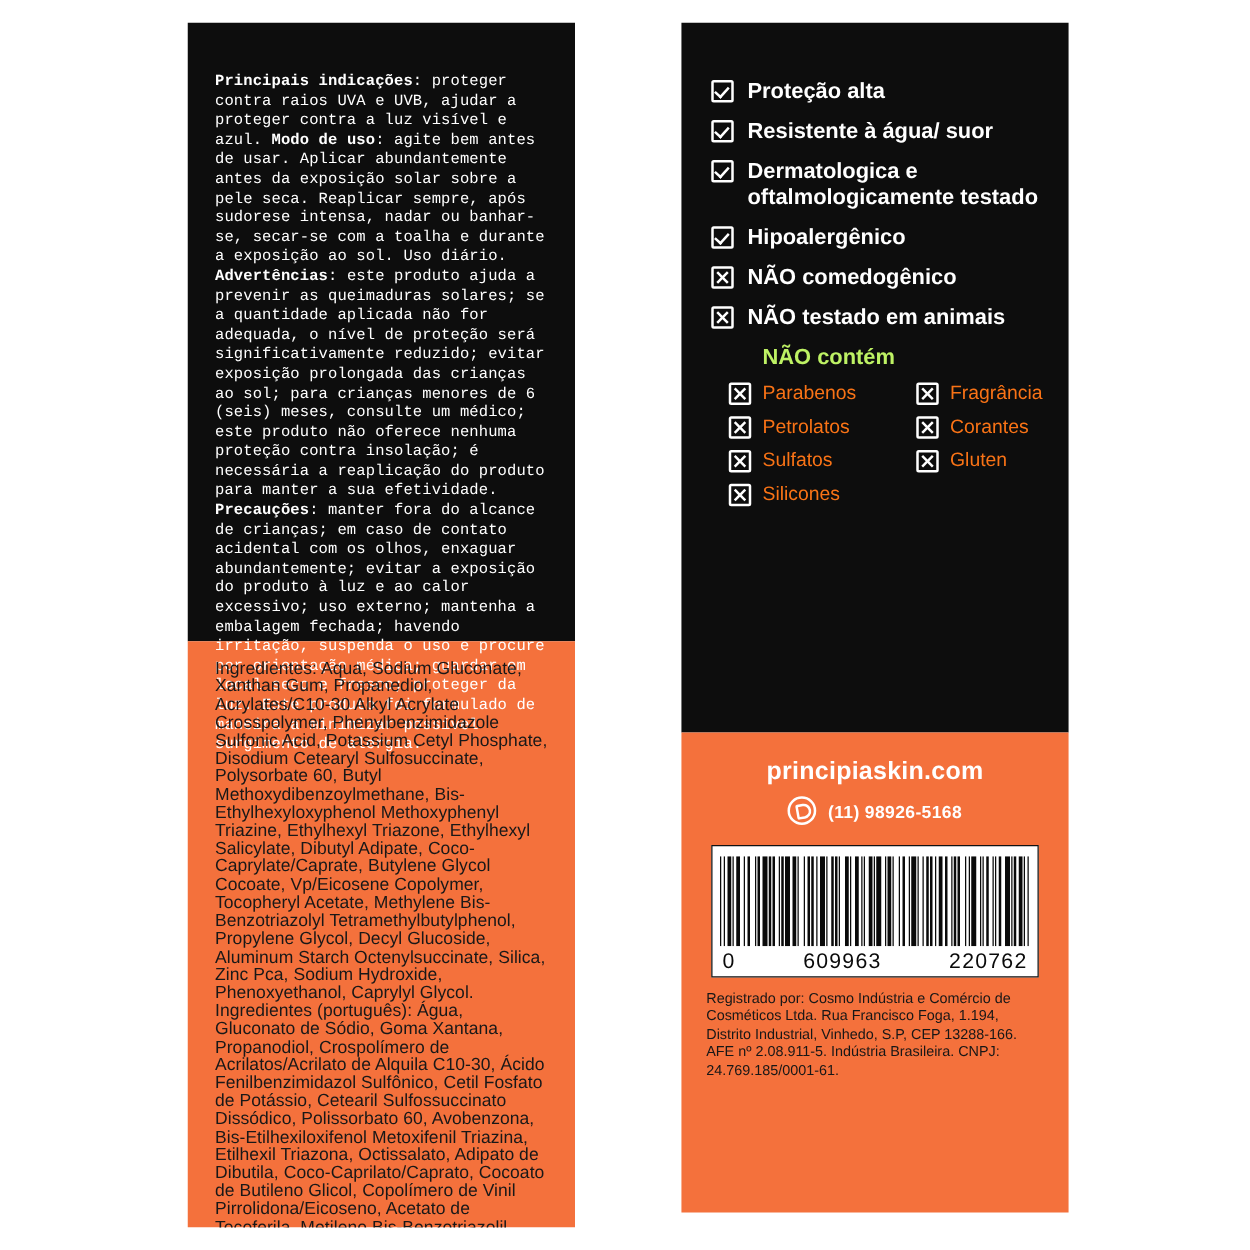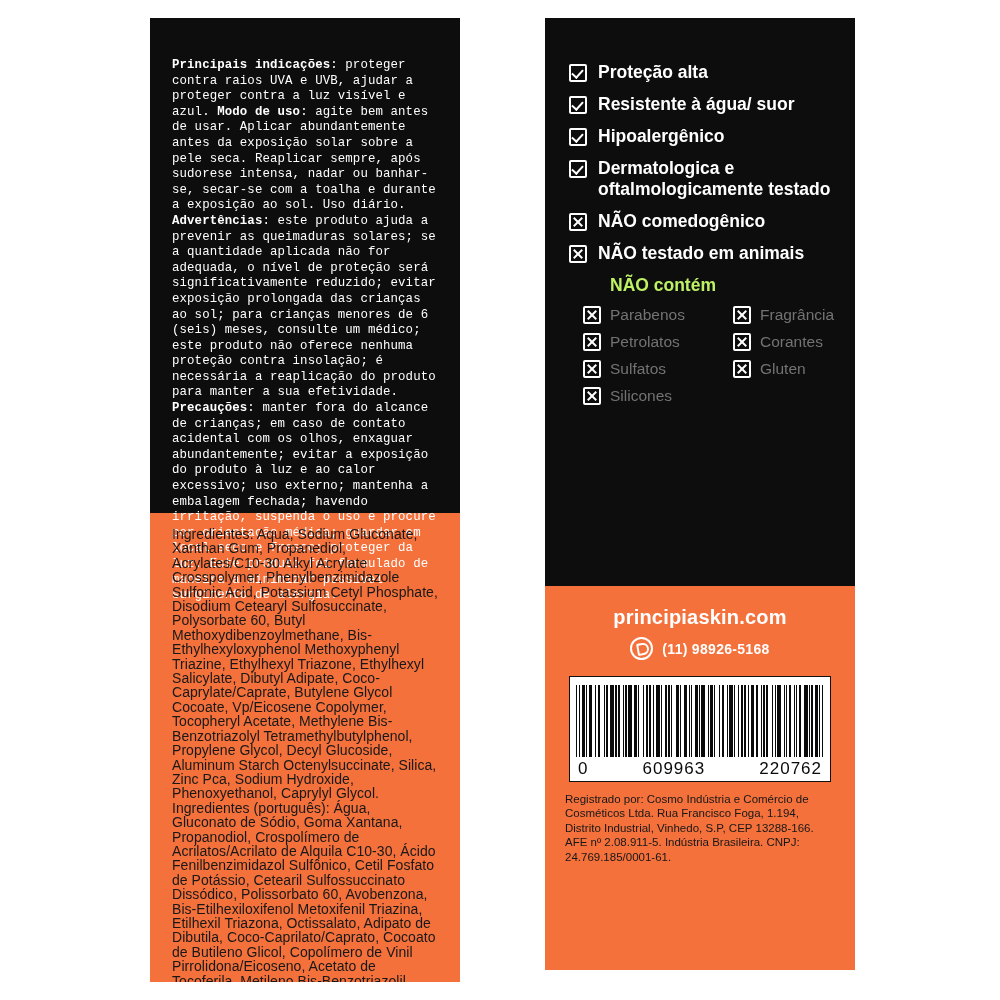--- a/index.html
+++ b/index.html
@@ -137,21 +137,21 @@
     row-gap: 9px;
     margin-left: 14px;
   }
   .free-item {
     display: flex;
     align-items: center;
   }
   .free-item .box { margin-top: 0; margin-right: 9px; }
   .free-label {
     font-size: 15.5px;
-    color: #737373;
+    color: #f97316;
   }
 
   
   .site-url {
     font-size: 20px;
     font-weight: bold;
     color: #ffffff;
     text-align: center;
     letter-spacing: 0.2px;
     margin-bottom: 8px;
@@ -254,25 +254,25 @@
       <div class="feature-row">
         <span class="box check"></span>
         <span class="feature-label">Proteção alta</span>
       </div>
       <div class="feature-row">
         <span class="box check"></span>
         <span class="feature-label">Resistente à água/ suor</span>
       </div>
       <div class="feature-row">
         <span class="box check"></span>
+        <span class="feature-label">Dermatologica e oftalmologicamente testado</span>
+      </div>
+      <div class="feature-row">
+        <span class="box check"></span>
         <span class="feature-label">Hipoalergênico</span>
-      </div>
-      <div class="feature-row">
-        <span class="box check"></span>
-        <span class="feature-label">Dermatologica e oftalmologicamente testado</span>
       </div>
       <div class="feature-row">
         <span class="box cross"></span>
         <span class="feature-label">NÃO comedogênico</span>
       </div>
       <div class="feature-row">
         <span class="box cross"></span>
         <span class="feature-label">NÃO testado em animais</span>
       </div>
 

